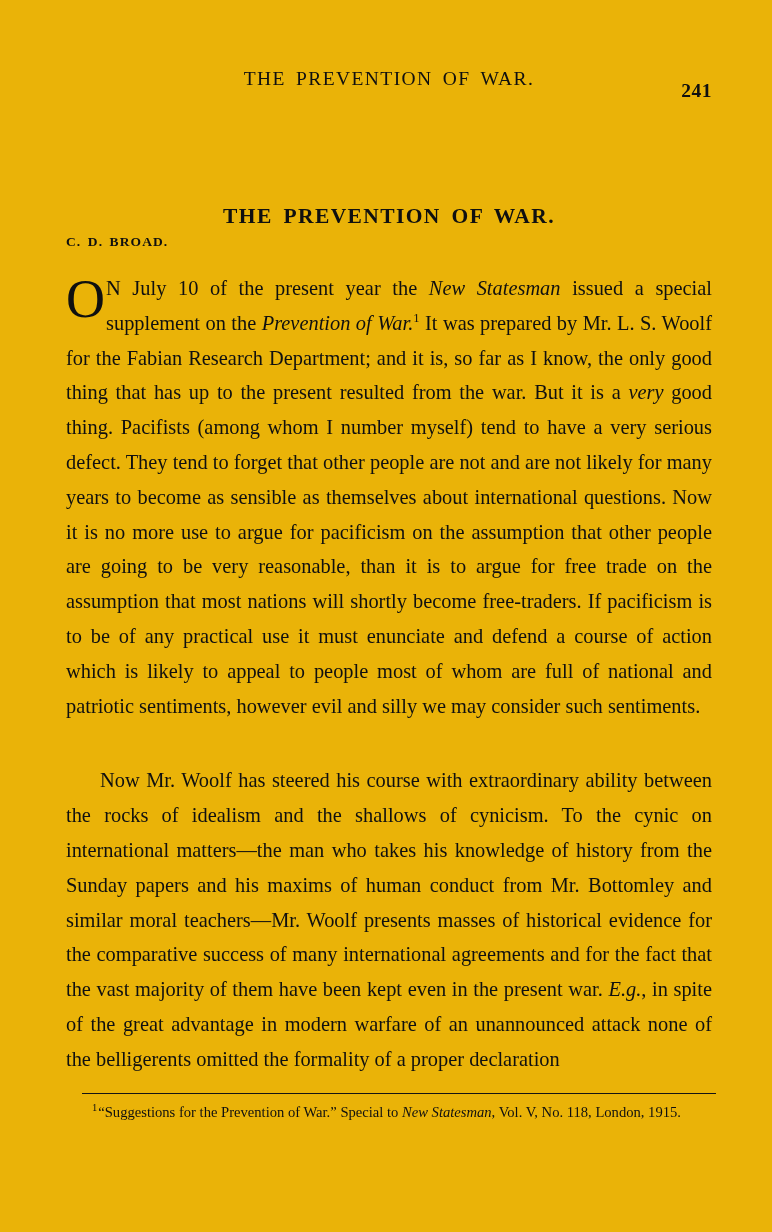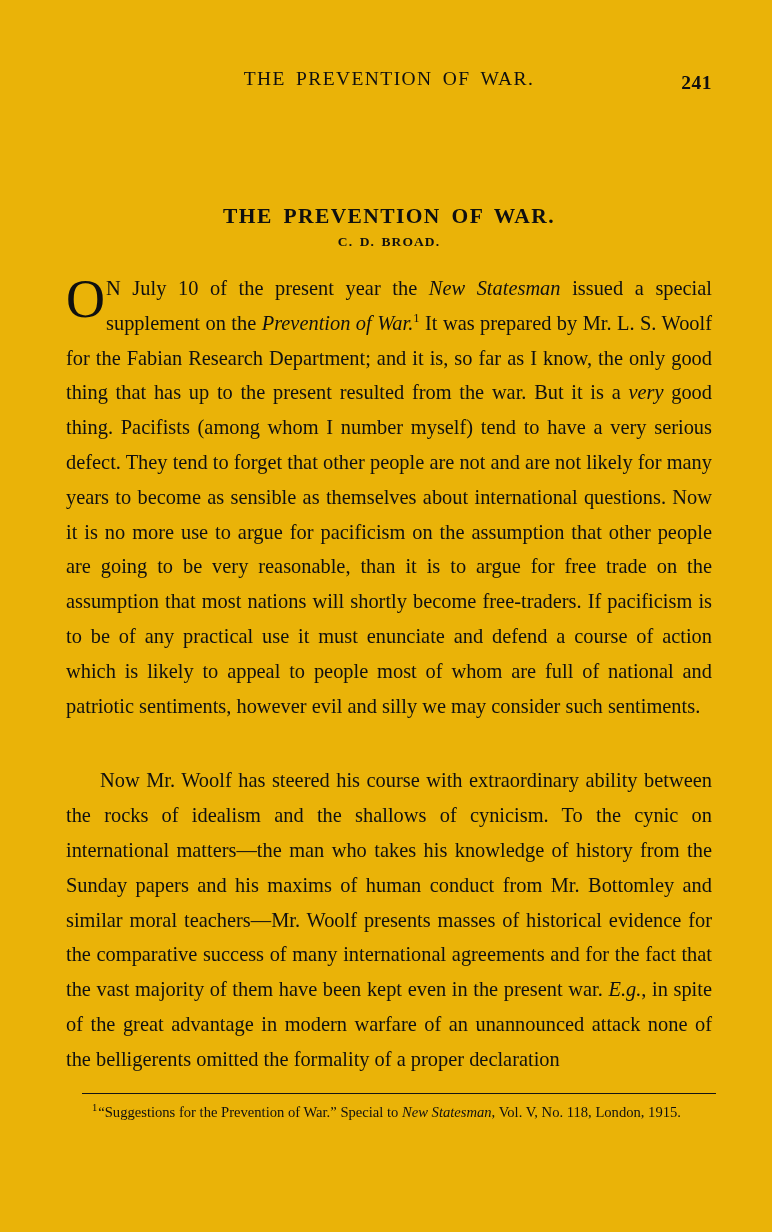--- a/index.html
+++ b/index.html
@@ -34,21 +34,21 @@
   }
   .running-head-title {
     font-size: 19.5px;
     letter-spacing: 1.4px;
     word-spacing: 4px;
     white-space: nowrap;
   }
   .folio {
     position: absolute;
     right: 0;
-    top: 4px;
+    top: 12px;
     font-size: 19.5px;
     font-weight: bold;
     letter-spacing: 0.5px;
   }
 
   
   .article-title {
     position: absolute;
     left: 66px;
     top: 190px;
@@ -56,21 +56,20 @@
     text-align: center;
     font-size: 21.5px;
     letter-spacing: 1.4px;
     word-spacing: 4px;
   }
   .byline {
     position: absolute;
     left: 66px;
     top: 234px;
     width: 646px;
-    text-align: center;
     font-size: 13.5px;
     font-weight: bold;
     letter-spacing: 1.1px;
     word-spacing: 2px;
   }
 
   
   .body-text {
     position: absolute;
     left: 66px;

